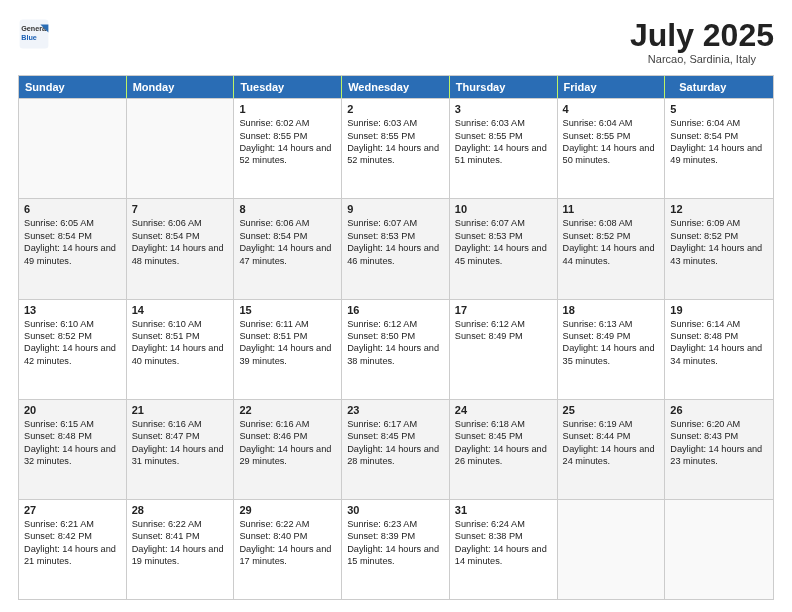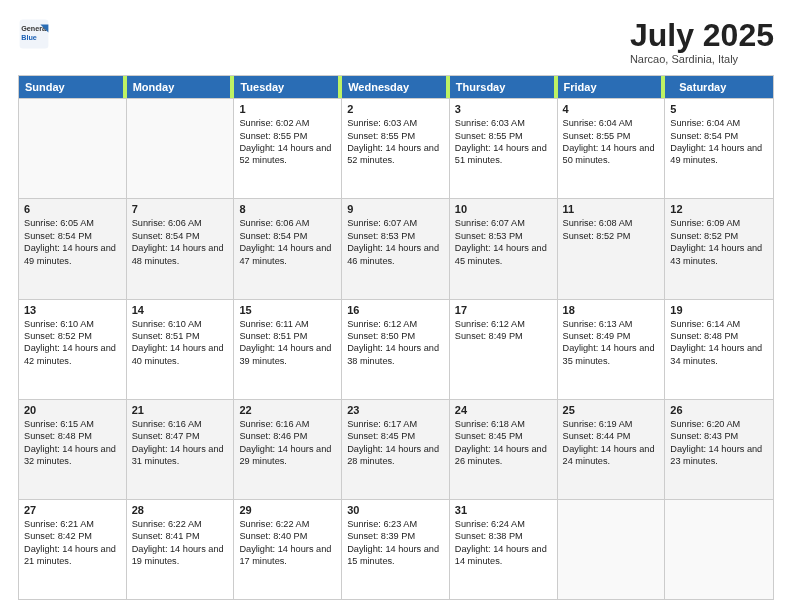--- a/index.html
+++ b/index.html
@@ -26,21 +26,21 @@
     .logo {
       display: flex;
       align-items: center;
       gap: 4px;
     }
     .logo-icon {
       width: 32px;
       height: 32px;
     }
     .title-block {
-      text-align: left;
+      text-align: center;
     }
     .month-year {
       font-size: 32px;
       font-weight: bold;
       color: #222;
       line-height: 1.1;
     }
     .location {
       font-size: 11px;
       color: #444;
@@ -54,21 +54,21 @@
     .cal-header-row {
       display: grid;
       grid-template-columns: repeat(7, 1fr);
       background: #2a6db5;
     }
     .cal-header-cell {
       color: #fff;
       font-size: 11px;
       font-weight: bold;
       padding: 5px 6px;
-      border-right: 4px solid #bef264;
+      border-right: 1px solid #bef264;
       text-align: left;
     }
     .cal-header-cell:last-child { border-right: none; margin-left: 8px; }
     .cal-body {
       flex: 1;
       display: flex;
       flex-direction: column;
     }
     .cal-week {
       display: grid;
@@ -191,20 +191,21 @@
           <div class="cal-cell alt-row">
             <span class="day-num">10</span>
             <span class="cell-line">Sunrise: 6:07 AM</span>
             <span class="cell-line">Sunset: 8:53 PM</span>
             <span class="cell-line">Daylight: 14 hours and 45 minutes.</span>
           </div>
           <div class="cal-cell alt-row">
             <span class="day-num">11</span>
             <span class="cell-line">Sunrise: 6:08 AM</span>
             <span class="cell-line">Sunset: 8:52 PM</span>
+            <span class="cell-line">Daylight: 14 hours and 44 minutes.</span>
           </div>
           <div class="cal-cell alt-row">
             <span class="day-num">12</span>
             <span class="cell-line">Sunrise: 6:09 AM</span>
             <span class="cell-line">Sunset: 8:52 PM</span>
             <span class="cell-line">Daylight: 14 hours and 43 minutes.</span>
           </div>
         </div>
         <div class="cal-week">
           <div class="cal-cell">

